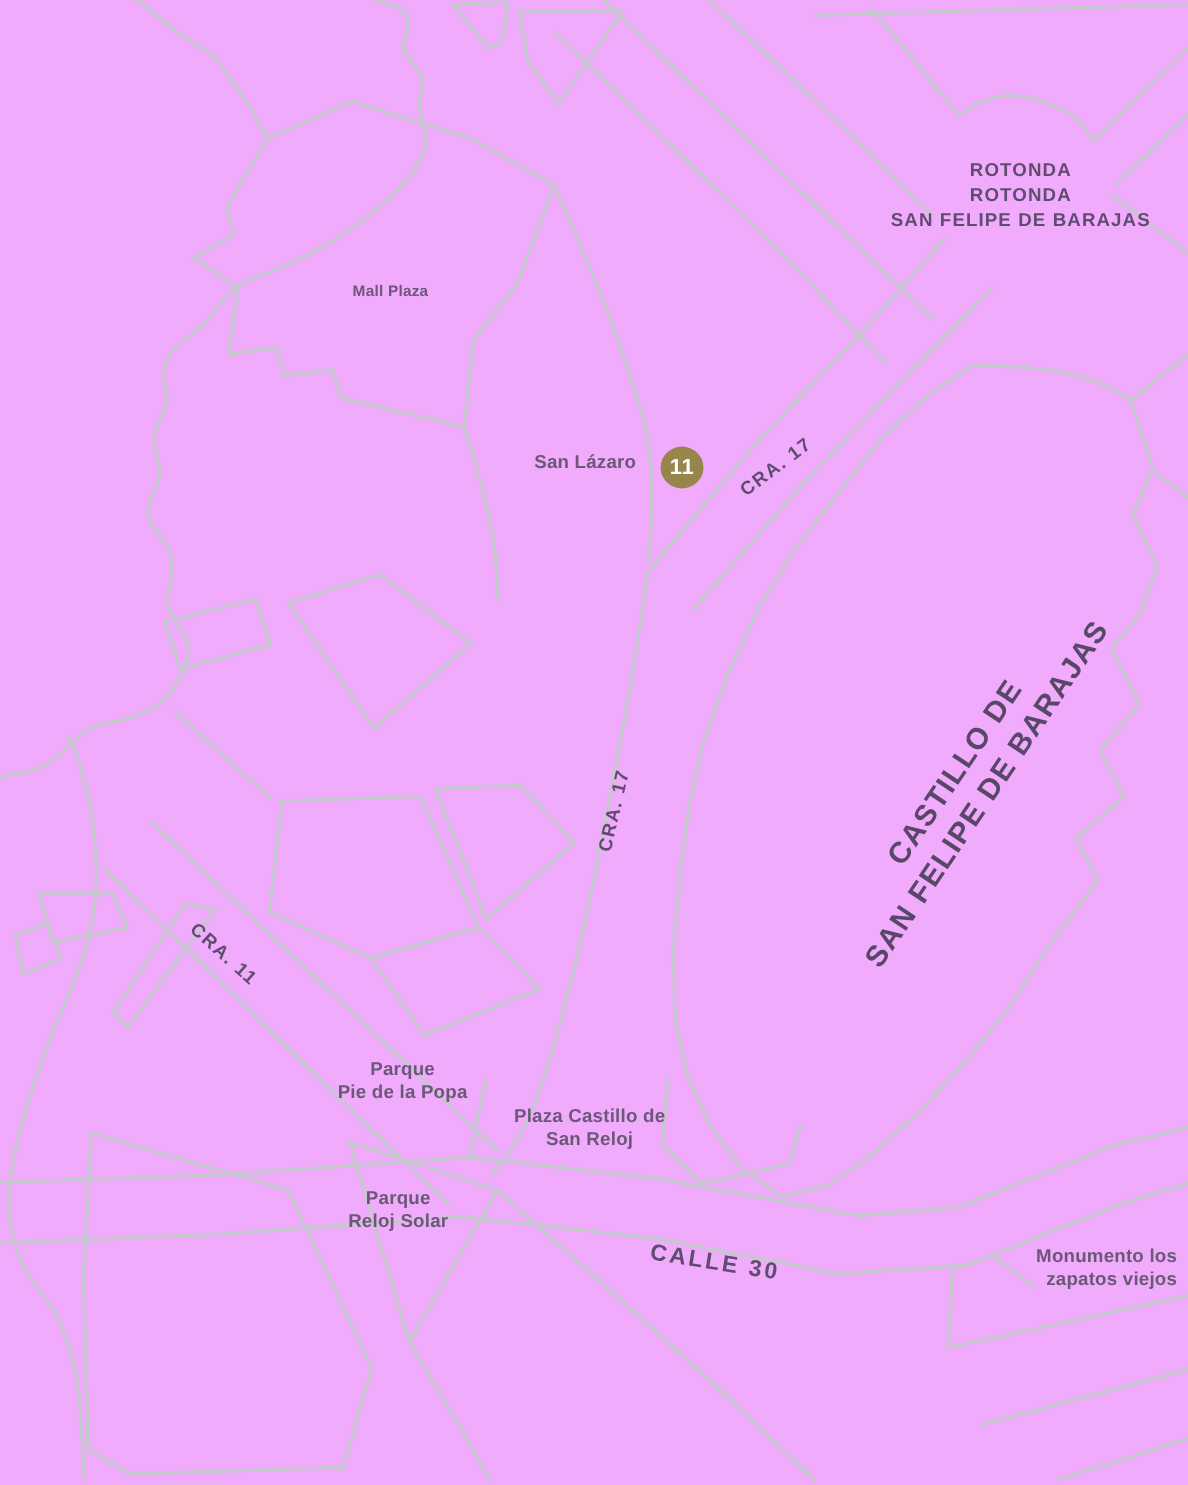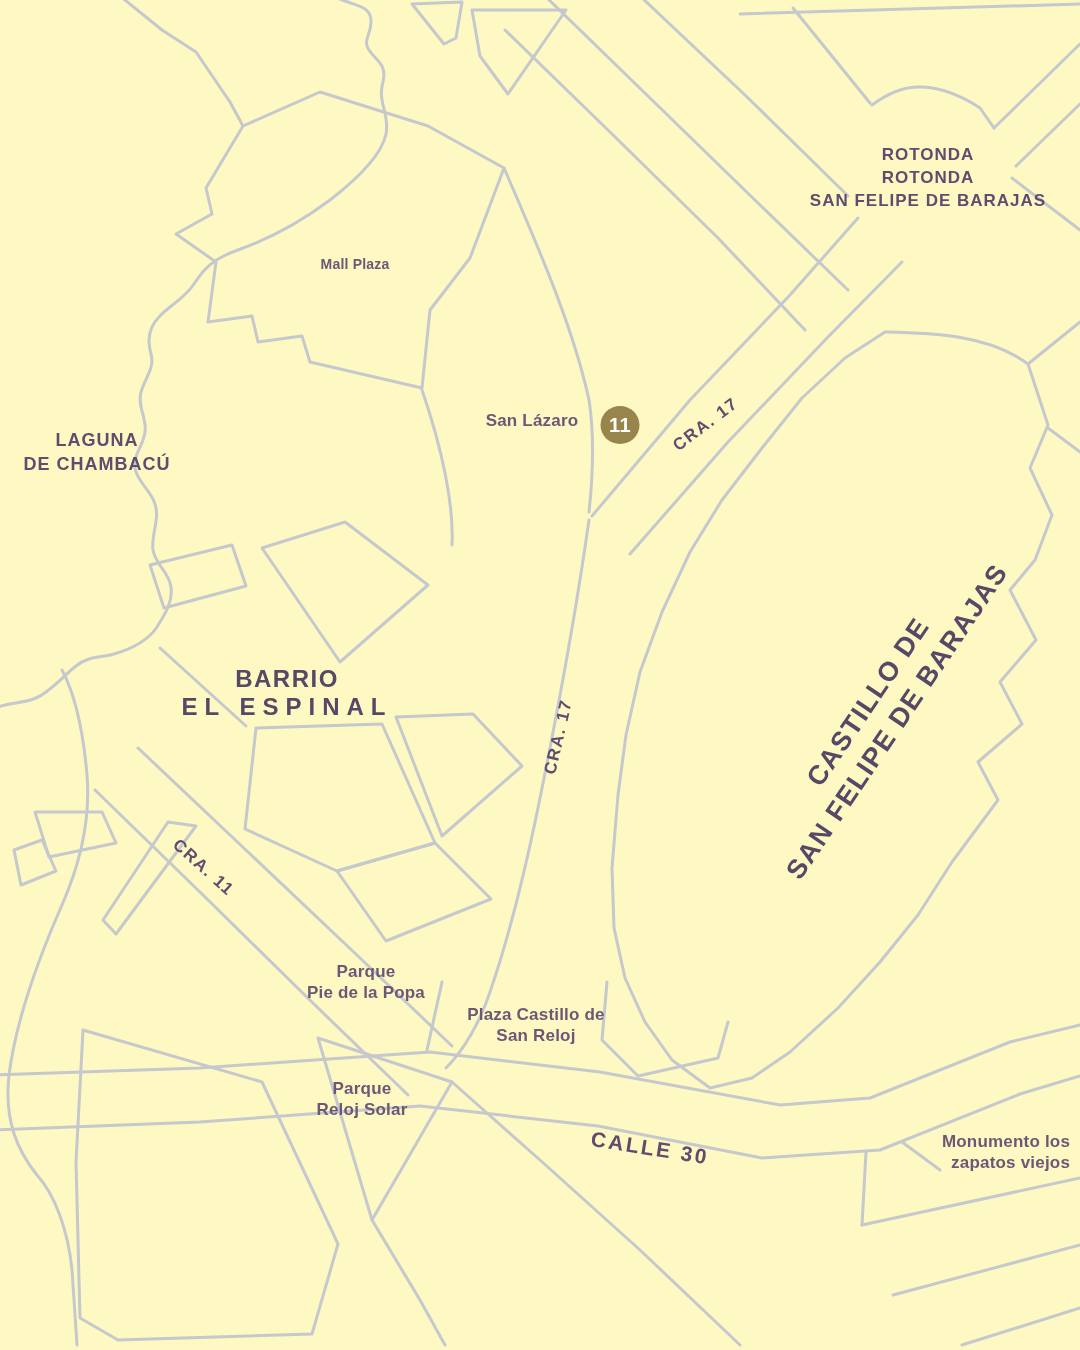--- a/index.html
+++ b/index.html
@@ -1,19 +1,19 @@
 <!DOCTYPE html>
 <html><head>
 <meta charset="utf-8">
 <style>
   html,body { margin:0; padding:0; background:#ffffff; }
   .map {
     position:relative;
     width:1080px; height:1350px;
-    background:#fef9c3;
+    background:#f0abfc;
     overflow:hidden;
     font-family:"Liberation Sans", sans-serif;
   }
   .roads { position:absolute; left:0; top:0; }
   .roads path {
     fill:none;
     stroke:#c5c8cd;
     stroke-width:3;
     stroke-linejoin:round;
     stroke-linecap:round;
@@ -122,35 +122,27 @@
   </svg>
 
   <div class="lbl caps" style="left:928px; top:178px;">
     <div>ROTONDA</div>
     <div>ROTONDA</div>
     <div>SAN FELIPE DE BARAJAS</div>
   </div>
 
   <div class="lbl mall" style="left:355px; top:265px;">Mall Plaza</div>
 
-  <div class="lbl caps laguna" style="left:97px; top:452px;">
-    <div>LAGUNA</div>
-    <div>DE CHAMBACÚ</div>
-  </div>
 
   <div class="lbl" style="left:532px; top:421px;text-align:center;">San Lázaro</div>
 
   <div class="lbl road" style="left:706px; top:425px; --rot:-37deg;">CRA. 17</div>
 
   <div class="lbl road" style="left:559px; top:737px; --rot:-77deg;">CRA. 17</div>
 
-  <div class="lbl big" style="left:287px; top:693px;">
-    <div>BARRIO</div>
-    <div class="spread">EL ESPINAL</div>
-  </div>
 
   <div class="lbl castle" style="left:883px; top:712px; --rot:-56deg;">
     <div>CASTILLO DE</div>
     <div>SAN FELIPE DE BARAJAS</div>
   </div>
 
   <div class="lbl road" style="left:203px; top:868px; --rot:42deg;">CRA. 11</div>
 
   <div class="lbl" style="left:366px; top:983px;">
     <div>Parque</div>

